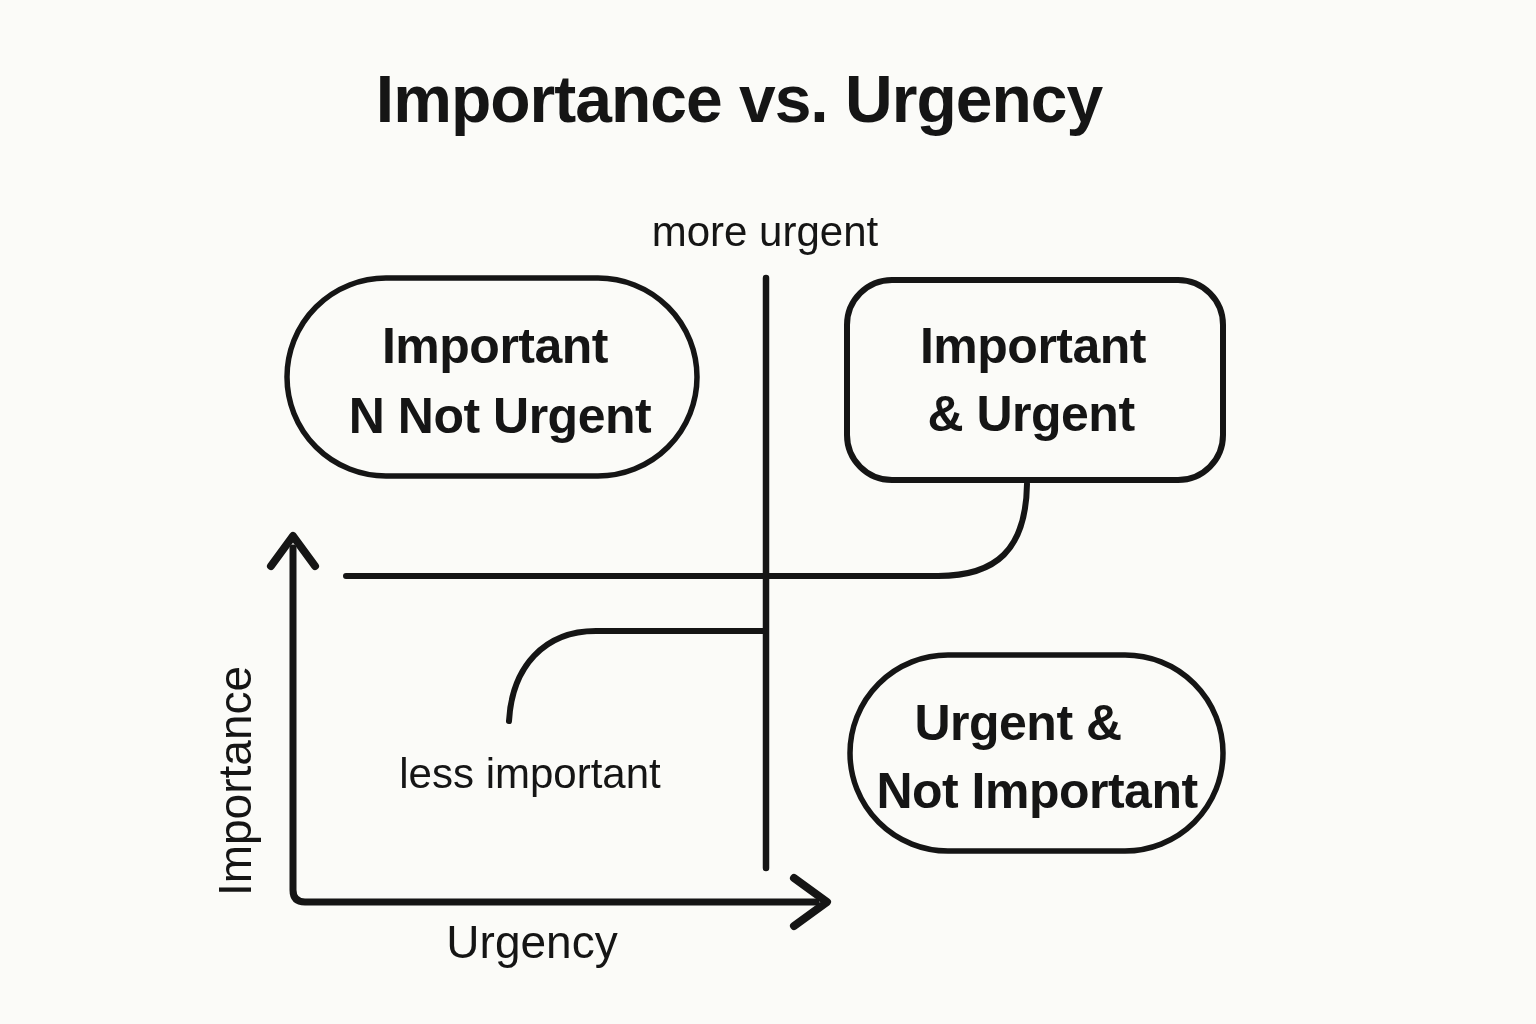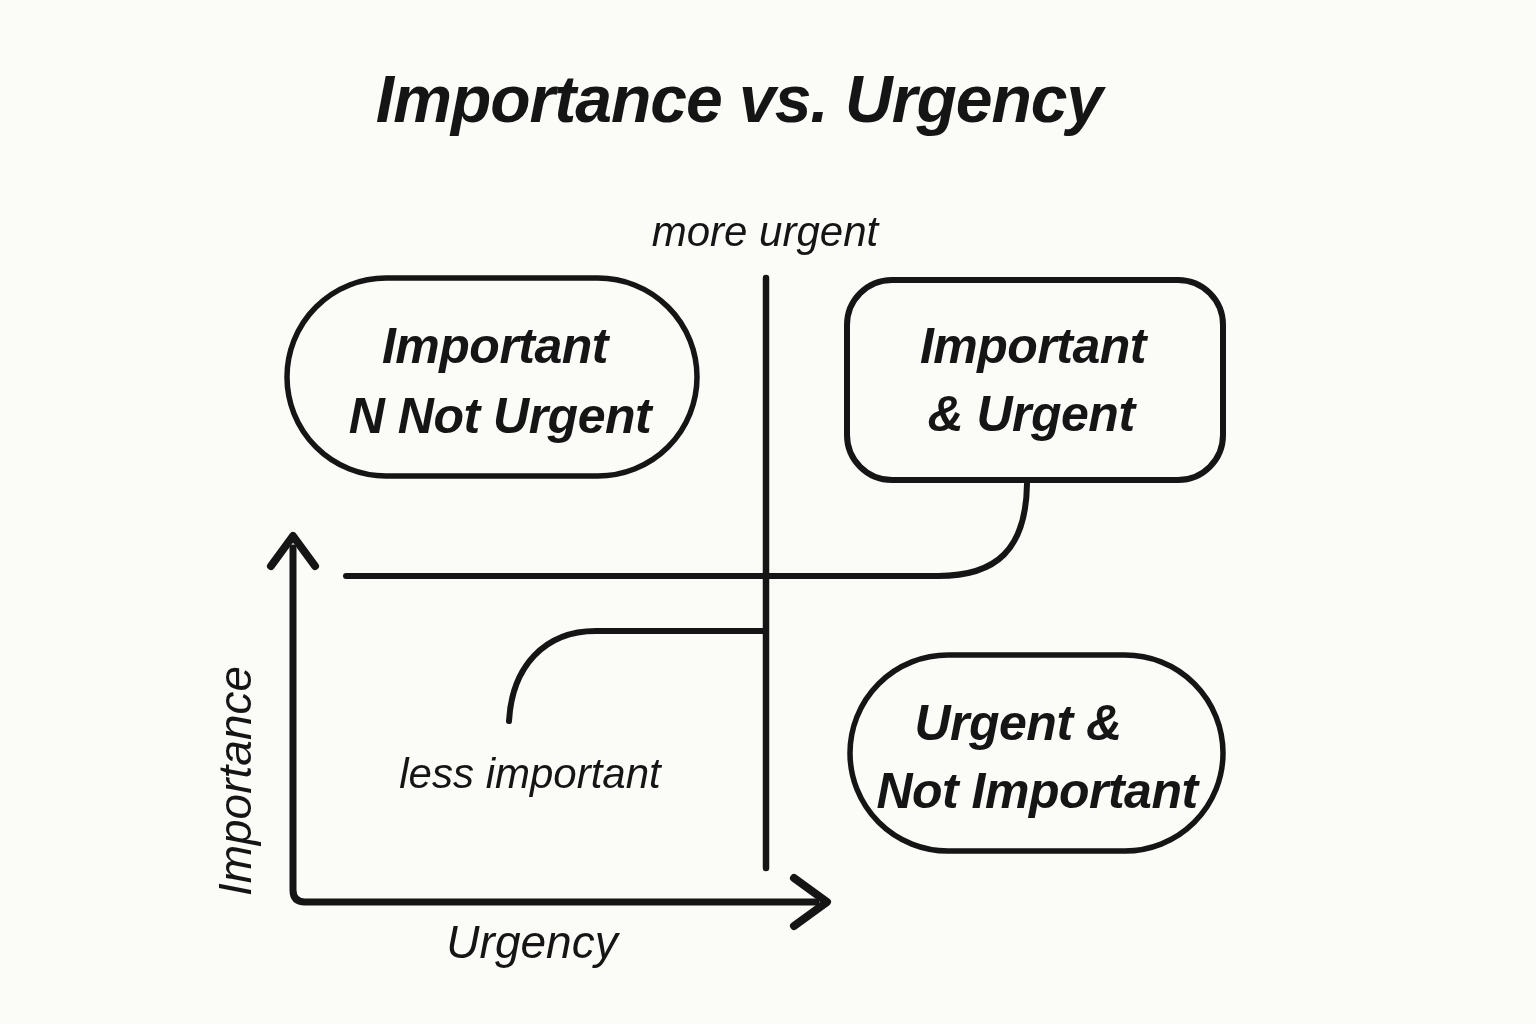--- a/index.html
+++ b/index.html
@@ -6,21 +6,20 @@
     margin: 0;
     padding: 0;
     background: #FBFBF8;
     font-family: "Liberation Sans", "DejaVu Sans", sans-serif;
   }
   .stage {
     position: relative;
     width: 1428px;
     height: 1024px;
     overflow: hidden;
-    font-style: italic;
   }
   svg { display: block; }
   text {
     font-family: "Liberation Sans", "DejaVu Sans", sans-serif;
     text-anchor: middle;
   }
   .title-text   { font-size: 66px; font-weight: 700; letter-spacing: -1px; }
   .box-text     { font-size: 50px; font-weight: 600; letter-spacing: -0.5px; }
   .note-text    { font-size: 42px; font-weight: 500; }
   .axis-text    { font-size: 46px; font-weight: 500; }

